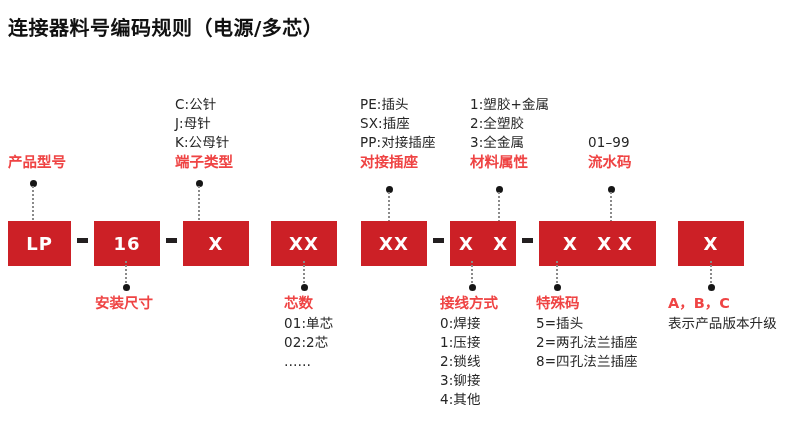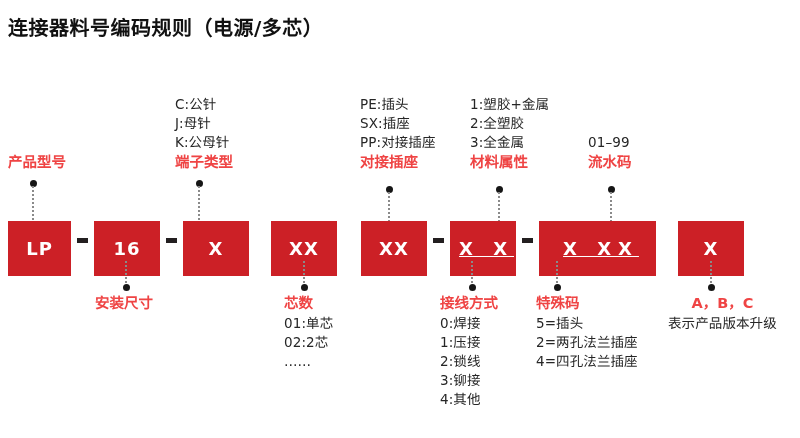--- a/index.html
+++ b/index.html
@@ -33,35 +33,34 @@
   .code-row {
     position: absolute;
     left: 0;
     top: 221px;
     width: 800px;
     height: 40px;
   }
   .code-box {
     position: absolute;
     top: 0;
-    height: 55px;
+    height: 45px;
     background: #CC2026;
     color: #ffffff;
     font-size: 18px;
     font-weight: bold;
     display: flex;
     align-items: center;
     justify-content: center;
     letter-spacing: 1px;
     box-sizing: border-box;
   }
   .code-box.wide-pair {
     letter-spacing: 7px;
     padding-left: 7px;
-    text-decoration: underline;
   }
   .dash {
     position: absolute;
     top: 17px;
     width: 11px;
     height: 5px;
     background: #231f20;
   }
 
   
@@ -210,19 +209,19 @@
   <div class="opt">1:压接</div>
   <div class="opt">2:锁线</div>
   <div class="opt">3:铆接</div>
   <div class="opt">4:其他</div>
 </div>
 
 <div class="ann bottom" style="left:536px; top:293px;">
   <div class="head">特殊码</div>
   <div class="opt">5=插头</div>
   <div class="opt">2=两孔法兰插座</div>
-  <div class="opt">4=四孔法兰插座</div>
-</div>
-
-<div class="ann bottom" style="left:668px; top:293px;text-align:center;">
+  <div class="opt">8=四孔法兰插座</div>
+</div>
+
+<div class="ann bottom" style="left:668px; top:293px;">
   <div class="head">A，B，C</div>
   <div class="opt">表示产品版本升级</div>
 </div>
 
 </body></html>

